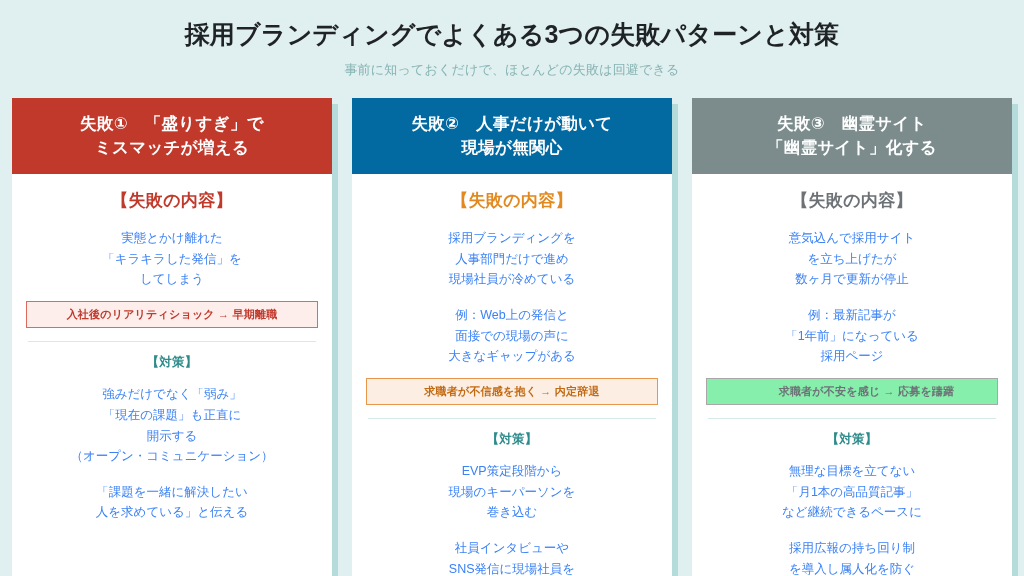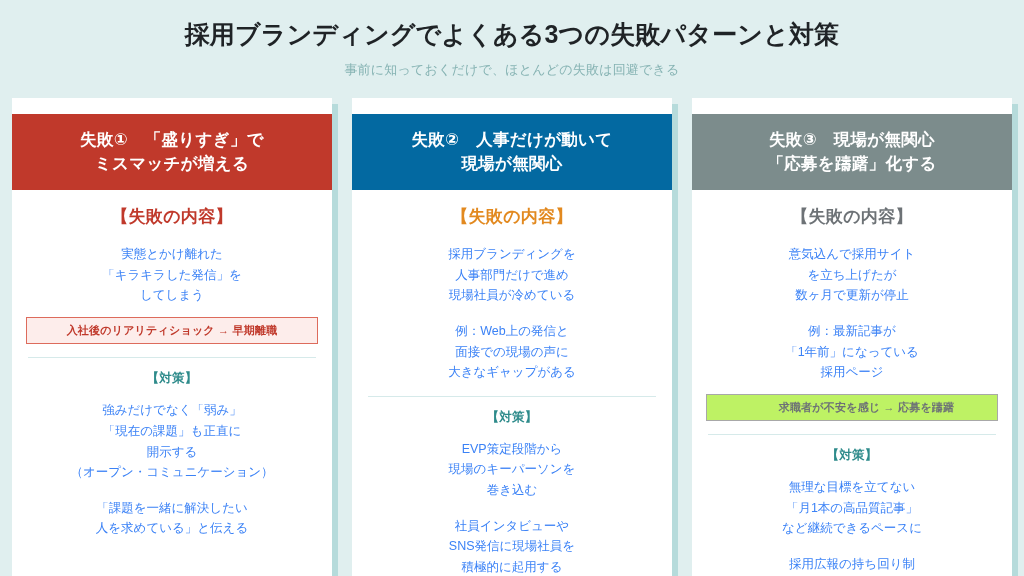--- a/index.html
+++ b/index.html
@@ -63,21 +63,20 @@
   }
 
   .card-head {
     padding: 13px 10px 14px 10px;
     text-align: center;
     color: #ffffff;
     font-size: 16.5px;
     font-weight: bold;
     line-height: 1.5;
     letter-spacing: 0.3px;
-    margin-top: 16px;
   }
 
   .card-body {
     padding: 15px 14px 18px 14px;
     text-align: center;
     flex: 1;
   }
 
   .section-label {
     font-size: 17px;
@@ -150,37 +149,38 @@
 
     <div class="card">
       <div class="card-head" style="background: #0369a1;">
         <div>失敗②　人事だけが動いて</div>
         <div>現場が無関心</div>
       </div>
       <div class="card-body">
         <div class="section-label" style="color: rgb(226, 137, 31);">【失敗の内容】</div>
         <div class="para">採用ブランディングを<br>人事部門だけで進め<br>現場社員が冷めている</div>
         <div class="para">例：Web上の発信と<br>面接での現場の声に<br>大きなギャップがある</div>
+        <div class="callout" style="border-color: rgb(232, 150, 74); background: rgb(253, 238, 227); color: rgb(194, 106, 18);">求職者が不信感を抱く → 内定辞退</div>
         <div class="divider"></div>
         <div class="measure-label" style="color: rgb(46, 139, 139);">【対策】</div>
         <div class="para">EVP策定段階から<br>現場のキーパーソンを<br>巻き込む</div>
         <div class="para">社員インタビューや<br>SNS発信に現場社員を<br>積極的に起用する</div>
       </div>
     </div>
 
     <div class="card">
       <div class="card-head" style="background: rgb(124, 140, 140);">
-        <div>失敗③　現場が無関心</div>
-        <div>「応募を躊躇」化する</div>
+        <div>失敗③　幽霊サイト</div>
+        <div>「幽霊サイト」化する</div>
       </div>
       <div class="card-body">
         <div class="section-label" style="color: rgb(109, 114, 118);">【失敗の内容】</div>
         <div class="para">意気込んで採用サイト<br>を立ち上げたが<br>数ヶ月で更新が停止</div>
         <div class="para">例：最新記事が<br>「1年前」になっている<br>採用ページ</div>
-        <div class="callout" style="border-color: rgb(168, 168, 168); background: #bef264; color: rgb(109, 114, 118); padding-left: 35px;">求職者が不安を感じ → 応募を躊躇</div>
+        <div class="callout" style="border-color: rgb(168, 168, 168); background: #86efac; color: rgb(109, 114, 118); padding-left: 35px;">求職者が不安を感じ → 応募を躊躇</div>
         <div class="divider"></div>
         <div class="measure-label" style="color: rgb(46, 139, 139);">【対策】</div>
         <div class="para">無理な目標を立てない<br>「月1本の高品質記事」<br>など継続できるペースに</div>
         <div class="para">採用広報の持ち回り制<br>を導入し属人化を防ぐ</div>
       </div>
     </div>
 
   </div>
 </div>
 

